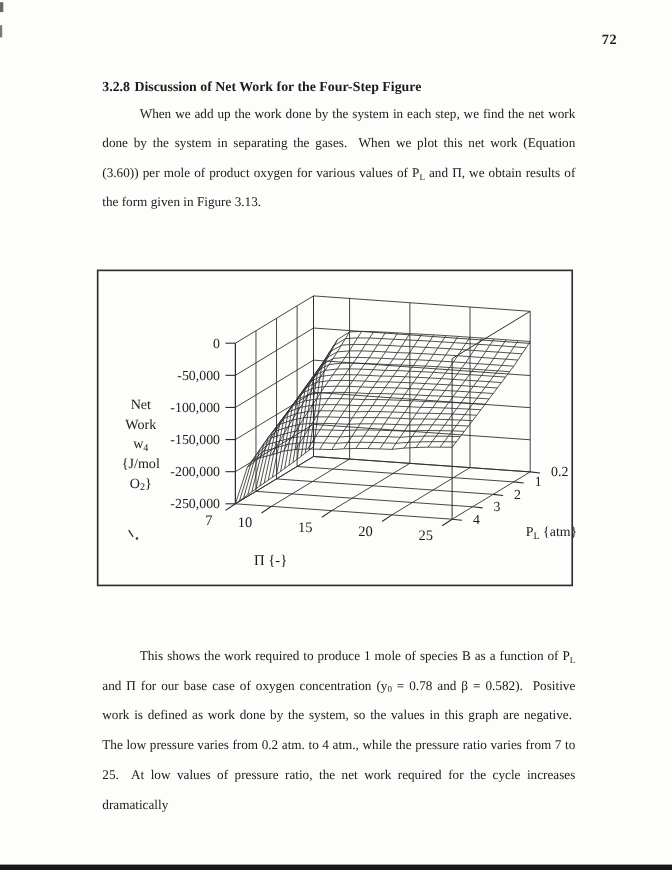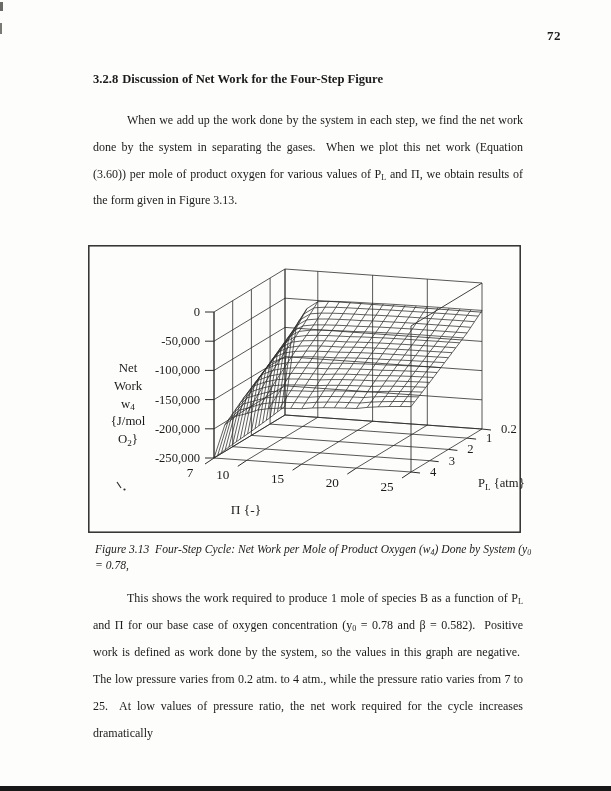--- a/index.html
+++ b/index.html
@@ -15,23 +15,23 @@
   .heading{
     position:absolute; left:93px; top:72px; width:440px;
     font-size:12.6px; font-weight:bold;
   }
   .heading .hnum{margin-right:4px;}
   .para{
     position:absolute; left:93px; width:430px;
     font-size:12px; line-height:26.8px;
     text-align:justify; text-justify:inter-word;
   }
-  .para.indent{text-indent:34px;margin-top:17px;}
+  .para.indent{text-indent:34px;}
   .p1{top:90px;}
-  .p2{top:568px; line-height:27px;}
+  .p2{top:583px; line-height:27px;}
   sub{font-size:.68em; vertical-align:-0.3em; line-height:0;}
   .figure{
     position:absolute; left:88px; top:245px; width:433px; height:288px;
   }
   .figure svg{position:absolute; left:0; top:0; overflow:visible;}
   .caption{
     position:absolute; left:95px; top:542px; width:440px;
     font-size:11.6px; font-style:italic; line-height:16px;
   }
   .artifact{position:absolute; background:#3a3a3a;}
@@ -194,21 +194,20 @@
           <polyline points="482.0,310.4 478.3,316.1 474.5,321.7 470.8,327.3 467.1,332.9 463.3,337.9 459.6,342.8 455.8,347.8 452.1,352.7 448.4,357.7 444.6,362.6 440.9,367.6 437.2,372.5 433.4,377.5 429.7,382.4 425.9,387.3 422.2,392.1 418.5,396.9 414.7,401.8 411.0,406.6" fill="none" stroke="#2c2c2c" stroke-width="0.75" stroke-linejoin="round"></polyline>
         </g>
         <g>
           <line x1="117.0" y1="482.0" x2="121.0" y2="488.0" stroke="#2c2c2c" stroke-width="1.2"></line>
           <circle cx="124.5" cy="489.5" r="1.1" fill="#2c2c2c"></circle>
         </g>
       </svg>
   </div>
 
   <div class="caption">
-    <div>Figure 3.13&nbsp; Four-Step Cycle: Net Work per Mole of Product Oxygen (w<sub>4</sub>) Done by System (y<sub>0</sub> = 0.78,</div>
   </div>
 
   <div class="para p2 indent">This shows the work required to produce 1 mole of species B as a function of P<sub>L</sub> and Π for our base case of oxygen concentration (y<sub>0</sub> = 0.78 and β = 0.582).&nbsp; Positive work is defined as work done by the system, so the values in this graph are negative.&nbsp; The low pressure varies from 0.2 atm. to 4 atm., while the pressure ratio varies from 7 to 25.&nbsp; At low values of pressure ratio, the net work required for the cycle increases dramatically</div>
 
   <div class="artifact bottom-strip"></div>
   <div class="artifact edge-mark-a"></div>
   <div class="artifact edge-mark-b"></div>
 
 </div>
 

